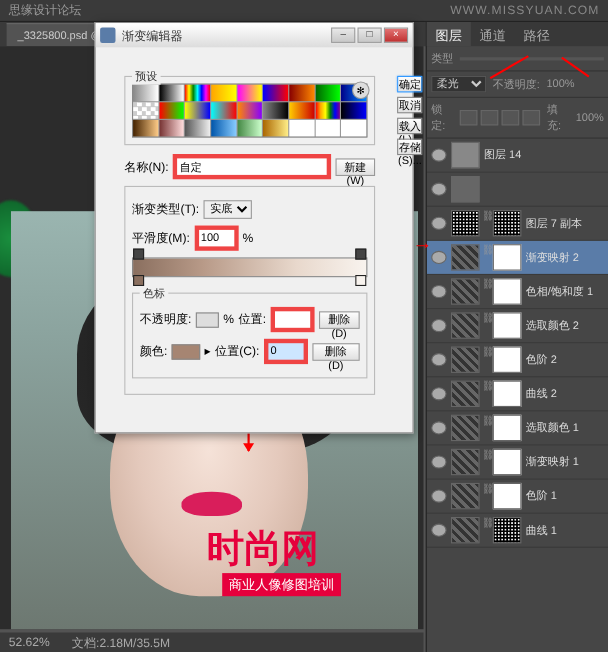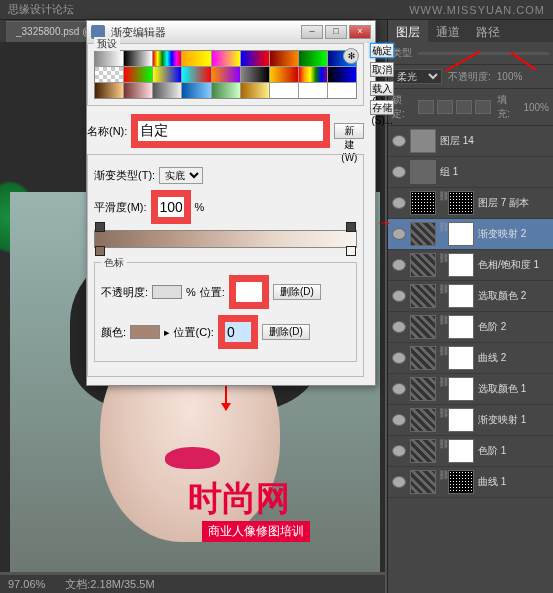--- a/index.html
+++ b/index.html
@@ -20,31 +20,31 @@
 .red-arrow1{position:absolute;left:225px;top:308px;width:2px;height:60px;background:#ff0000}
 .red-arrow1::after{content:"";position:absolute;bottom:-6px;left:-4px;border:5px solid transparent;border-top:8px solid #ff0000}
 .statusbar{position:absolute;left:0;bottom:0;width:385px;height:18px;background:#3a3a3a;color:#aaa;font-size:10px;display:flex;align-items:center;padding:0 8px;gap:20px}
 
 .dialog{position:absolute;left:86px;top:20px;width:290px;background:#f0f0f0;border:1px solid #888;box-shadow:2px 2px 8px rgba(0,0,0,.4);z-index:10}
 .dlg-title{background:linear-gradient(#fff,#dcdcdc);height:22px;display:flex;align-items:center;padding:0 4px;font-size:11px;color:#333}
 .dlg-title .ico{width:14px;height:14px;background:#5a7ca8;margin-right:6px;border-radius:2px}
 .dlg-title .winbtns{margin-left:auto;display:flex;gap:2px}
 .dlg-title .wb{width:22px;height:14px;background:linear-gradient(#e8e8e8,#c8c8c8);border:1px solid #999;text-align:center;line-height:11px;font-size:9px}
 .dlg-title .wb.close{background:linear-gradient(#e27474,#c03030);color:#fff}
-.dlg-body{padding:0;display:flex;gap:6px}
+.dlg-body{padding:26px;display:flex;gap:20px}
 .dlg-left{flex:1}
 .group{border:1px solid #bbb;padding:6px;margin-bottom:8px;position:relative}
 .group-label{position:absolute;top:-7px;left:6px;background:#f0f0f0;padding:0 3px;font-size:10px;color:#333}
 .swatches{display:grid;grid-template-columns:repeat(9,1fr);gap:1px;background:#999;border:1px solid #888}
 .sw{height:15px}
 .sw.tr{background:repeating-conic-gradient(#fff 0 25%,#ccc 0 50%) 0 0/8px 8px}
 .gear{position:absolute;right:4px;top:4px;width:16px;height:16px;border:1px solid #999;border-radius:50%;background:#ddd;font-size:9px;text-align:center;line-height:14px}
 .row{display:flex;align-items:center;gap:4px;margin:6px 0;font-size:10px}
 .row label{white-space:nowrap}
-.row input[type=text]{flex:1;border:7px solid #ef4444;padding:2px;font-size:14px;background:#fff}
+.row input[type=text]{flex:1;border:4px solid #ef4444;padding:2px;font-size:10px;background:#fff}
 .row select{border:1px solid #999;padding:1px;font-size:10px}
 .row input.num{width:40px;flex:none}
 .gradbar{height:18px;background:linear-gradient(90deg,#8a6f5f 0%,#b89a88 30%,#e8d8cc 70%,#f8f3ee 100%);border:1px solid #888;position:relative;margin:4px 0}
 .stop{position:absolute;width:10px;height:10px;background:#444;border:1px solid #222}
 .stop.top{top:-9px}
 .stop.bot{bottom:-9px}
 .colorbox{width:30px;height:14px;border:1px solid #888;background:#a68572;display:inline-block}
 .btncol{display:flex;flex-direction:column;gap:4px;width:60px}
 .btncol button{height:15px;border:1px solid #888;background:linear-gradient(#fdfdfd,#e0e0e0);font-size:10px;cursor:pointer}
 .btncol button.focus{border:1px solid #3399ff;box-shadow:0 0 2px #3399ff}
@@ -93,21 +93,21 @@
     <div class="hair"></div>
     <div class="face"></div>
     <div class="lips"></div>
     <div class="brand">时尚网</div>
     <div class="brand-sub">商业人像修图培训</div>
   </div>
   <div class="red-arrow1"></div>
 </div>
 
 <div class="statusbar">
-  <span>97.06%</span>
+  <span>52.62%</span>
   <span>文档:2.18M/35.5M</span>
 </div>
 
 <div class="dialog">
   <div class="dlg-title">
     <span class="ico"></span>
     <span>渐变编辑器</span>
     <div class="winbtns">
       <div class="wb">–</div>
       <div class="wb">□</div>
@@ -236,21 +236,20 @@
         <div class="thumbs">
           <div class="thumb tr"></div>
         </div>
         <div class="lname">图层 14</div>
       </div>
       <div class="layer">
         <div class="eye"></div>
         <div class="thumbs">
           <div class="thumb folder"></div>
         </div>
-        <div class="lname">组 1</div>
       </div>
       <div class="layer">
         <div class="eye"></div>
         <div class="thumbs">
           <div class="thumb noise"></div>
           <span class="link">⛓</span>
           <div class="thumb mask noise"></div>
         </div>
         <div class="lname">图层 7 副本</div>
       </div>

